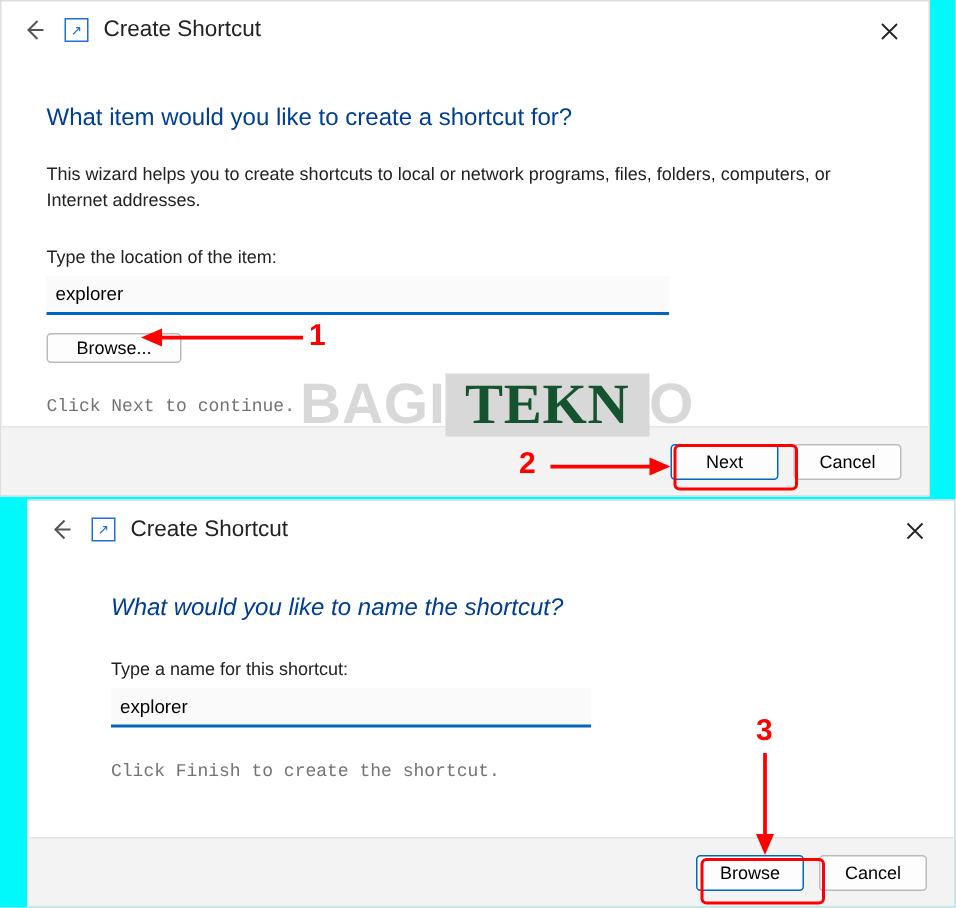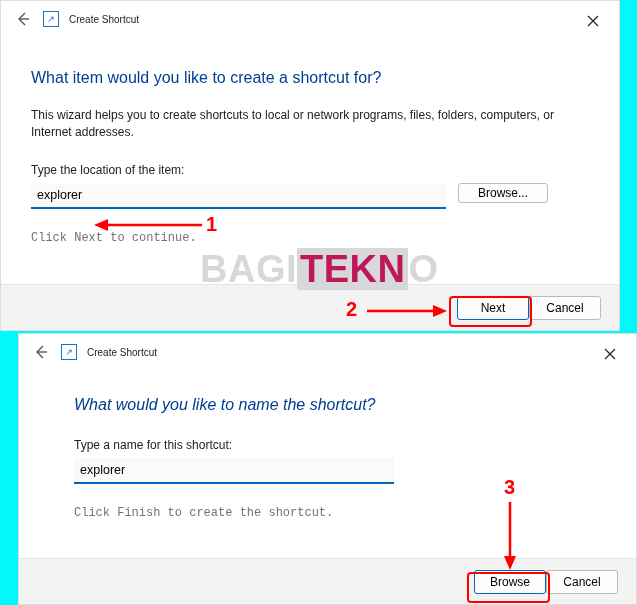--- a/index.html
+++ b/index.html
@@ -27,21 +27,21 @@
   }
   .back-icon { width: 20px; display:flex; align-items:center; justify-content:center; color:#555; }
   .app-icon {
     width: 16px; height: 16px;
     border: 1px solid #1e6fd6;
     display: inline-flex;
     align-items: center; justify-content: center;
     font-size: 9px; color: #1e6fd6;
     background: #fff;
   }
-  .title { font-size: 10px; color: #222; }
+  .title { font-size: 15px; color: #222; }
   .close-btn {
     position: absolute;
     right: 8px; top: 6px;
     width: 36px; height: 28px;
     display: flex; align-items: center; justify-content: center;
     font-size: 14px; color: #222;
     cursor: pointer;
   }
   .content { padding: 10px 26px 0 30px; }
   .dialog2 .content { padding: 10px 55px 0 55px; }
@@ -56,21 +56,21 @@
     font-size: 12px;
     color: #222;
     margin-bottom: 22px;
     line-height: 1.4;
   }
   .label {
     font-size: 12px;
     color: #222;
     margin-bottom: 6px;
   }
-  .input-row { display: flex; gap: 12px; align-items: flex-start; margin-bottom: 22px; }
+  .input-row { display: flex; gap: 12px; align-items: flex-start; margin-bottom: 22px; flex-direction: column; }
   .text-input {
     border: none;
     border-bottom: 2px solid #0067c0;
     background: #fafafa;
     font-size: 12.5px;
     padding: 5px 6px;
     height: 26px;
     outline: none;
     width: 415px;
   }
@@ -84,20 +84,21 @@
     cursor: pointer;
   }
   .hint { font-size: 12px; color: #737373; margin-bottom: 30px; font-family: Liberation Mono, monospace; }
   .footer {
     background: #f3f3f3;
     border-top: 1px solid #e5e5e5;
     height: 46px;
     display: flex;
     justify-content: flex-end;
     align-items: center;
+    gap: 10px;
     padding-right: 18px;
     position: absolute;
     bottom: 0; left: 0; right: 0;
   }
   .std-btn {
     width: 72px; height: 24px;
     font-size: 12px;
     background: #fdfdfd;
     border: 1px solid #bbb;
     border-radius: 3px;
@@ -124,22 +125,23 @@
     left: 200px; top: 248px;
     font-size: 38px;
     font-weight: 700;
     color: #d8d8d8;
     letter-spacing: 0.5px;
     z-index: 5;
     font-family: Arial, sans-serif;
   }
   .watermark .box {
     background: #d8d8d8;
-    color: #be185d;
-    padding: 0 3px;
+    color: #14532d;
+    padding: 0 13px;
+    font-family: Liberation Serif, serif;
   }
 </style>
 </head>
 <body>
 
 <div class="dialog dialog1">
   <div class="titlebar">
     <span class="back-icon">
       <svg width="16" height="16" viewBox="0 0 16 16">
           <path d="M10 2 L4 8 L10 14" stroke="#555" stroke-width="1.4" fill="none"></path>

